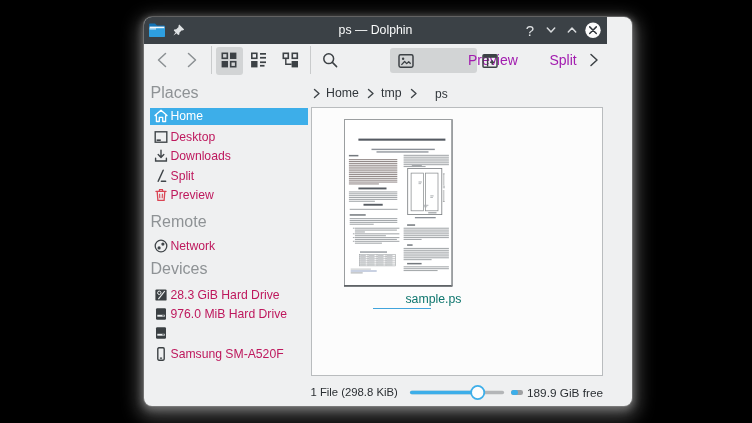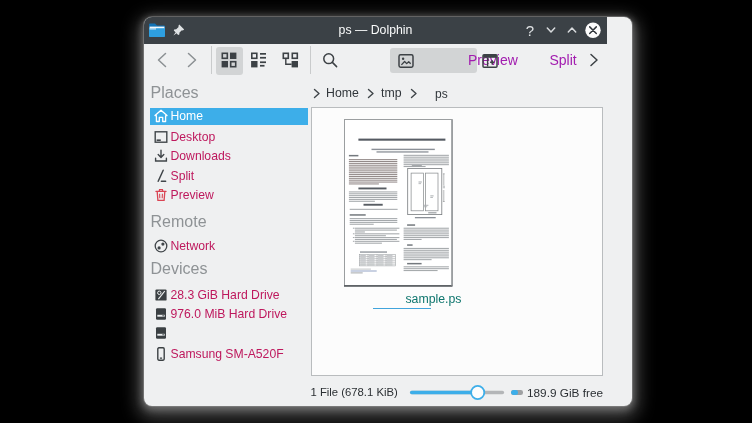--- a/index.html
+++ b/index.html
@@ -319,21 +319,21 @@
     <rect x="59.6" y="138.25" width="45.3" height="1.05" fill="#a4a8ab"></rect>
     <rect x="59.6" y="140.12" width="28" height="1.05" fill="#a4a8ab"></rect>
     <rect x="63.1" y="143.9" width="14.5" height="1.5" fill="#74797e"></rect>
     <rect x="59.6" y="147.30" width="45.3" height="1.05" fill="#a4a8ab"></rect>
     <rect x="59.6" y="149.17" width="45.3" height="1.05" fill="#a4a8ab"></rect>
     <rect x="59.6" y="151.04" width="34" height="1.05" fill="#a4a8ab"></rect>
   </svg>
   <div class="abs" style="left:199.5px;top:275px;width:118px;text-align:right;font-size:12.3px;color:#0f766e;">sample.ps</div>
   <div class="abs" style="left:228.5px;top:290.5px;width:58px;height:1.5px;background:#41a4dc;"></div>
 
-  <div class="status-t" style="left:166.5px;top:366.5px;font-size:11.3px">1 File (678.1 KiB)</div>
+  <div class="status-t" style="left:166.5px;top:366.5px;font-size:11.3px">1 File (298.8 KiB)</div>
   <svg class="abs" id="slider" style="left:263px;top:364px" width="102" height="22" viewBox="0 0 102 22">
     <line x1="4.7" y1="11.5" x2="95.4" y2="11.5" stroke="#b4b6b8" stroke-width="3.4" stroke-linecap="round"></line>
     <line x1="4.7" y1="11.5" x2="70.7" y2="11.5" stroke="#3daee9" stroke-width="3.4" stroke-linecap="round"></line>
     <circle cx="70.7" cy="11.5" r="6.6" fill="#fdfdfd" stroke="#3daee9" stroke-width="1.8"></circle>
   </svg>
   <div class="abs" style="left:366.5px;top:373.2px;width:12.5px;height:4.4px;border-radius:2.2px;background:#9ea0a2;overflow:hidden">
     <div style="position:absolute;left:0;top:0;width:7.5px;height:4.4px;background:#3daee9;border-radius:2.2px"></div>
   </div>
   <div class="status-t" style="left:383px;top:367.5px">189.9 GiB free</div>
 </div>

